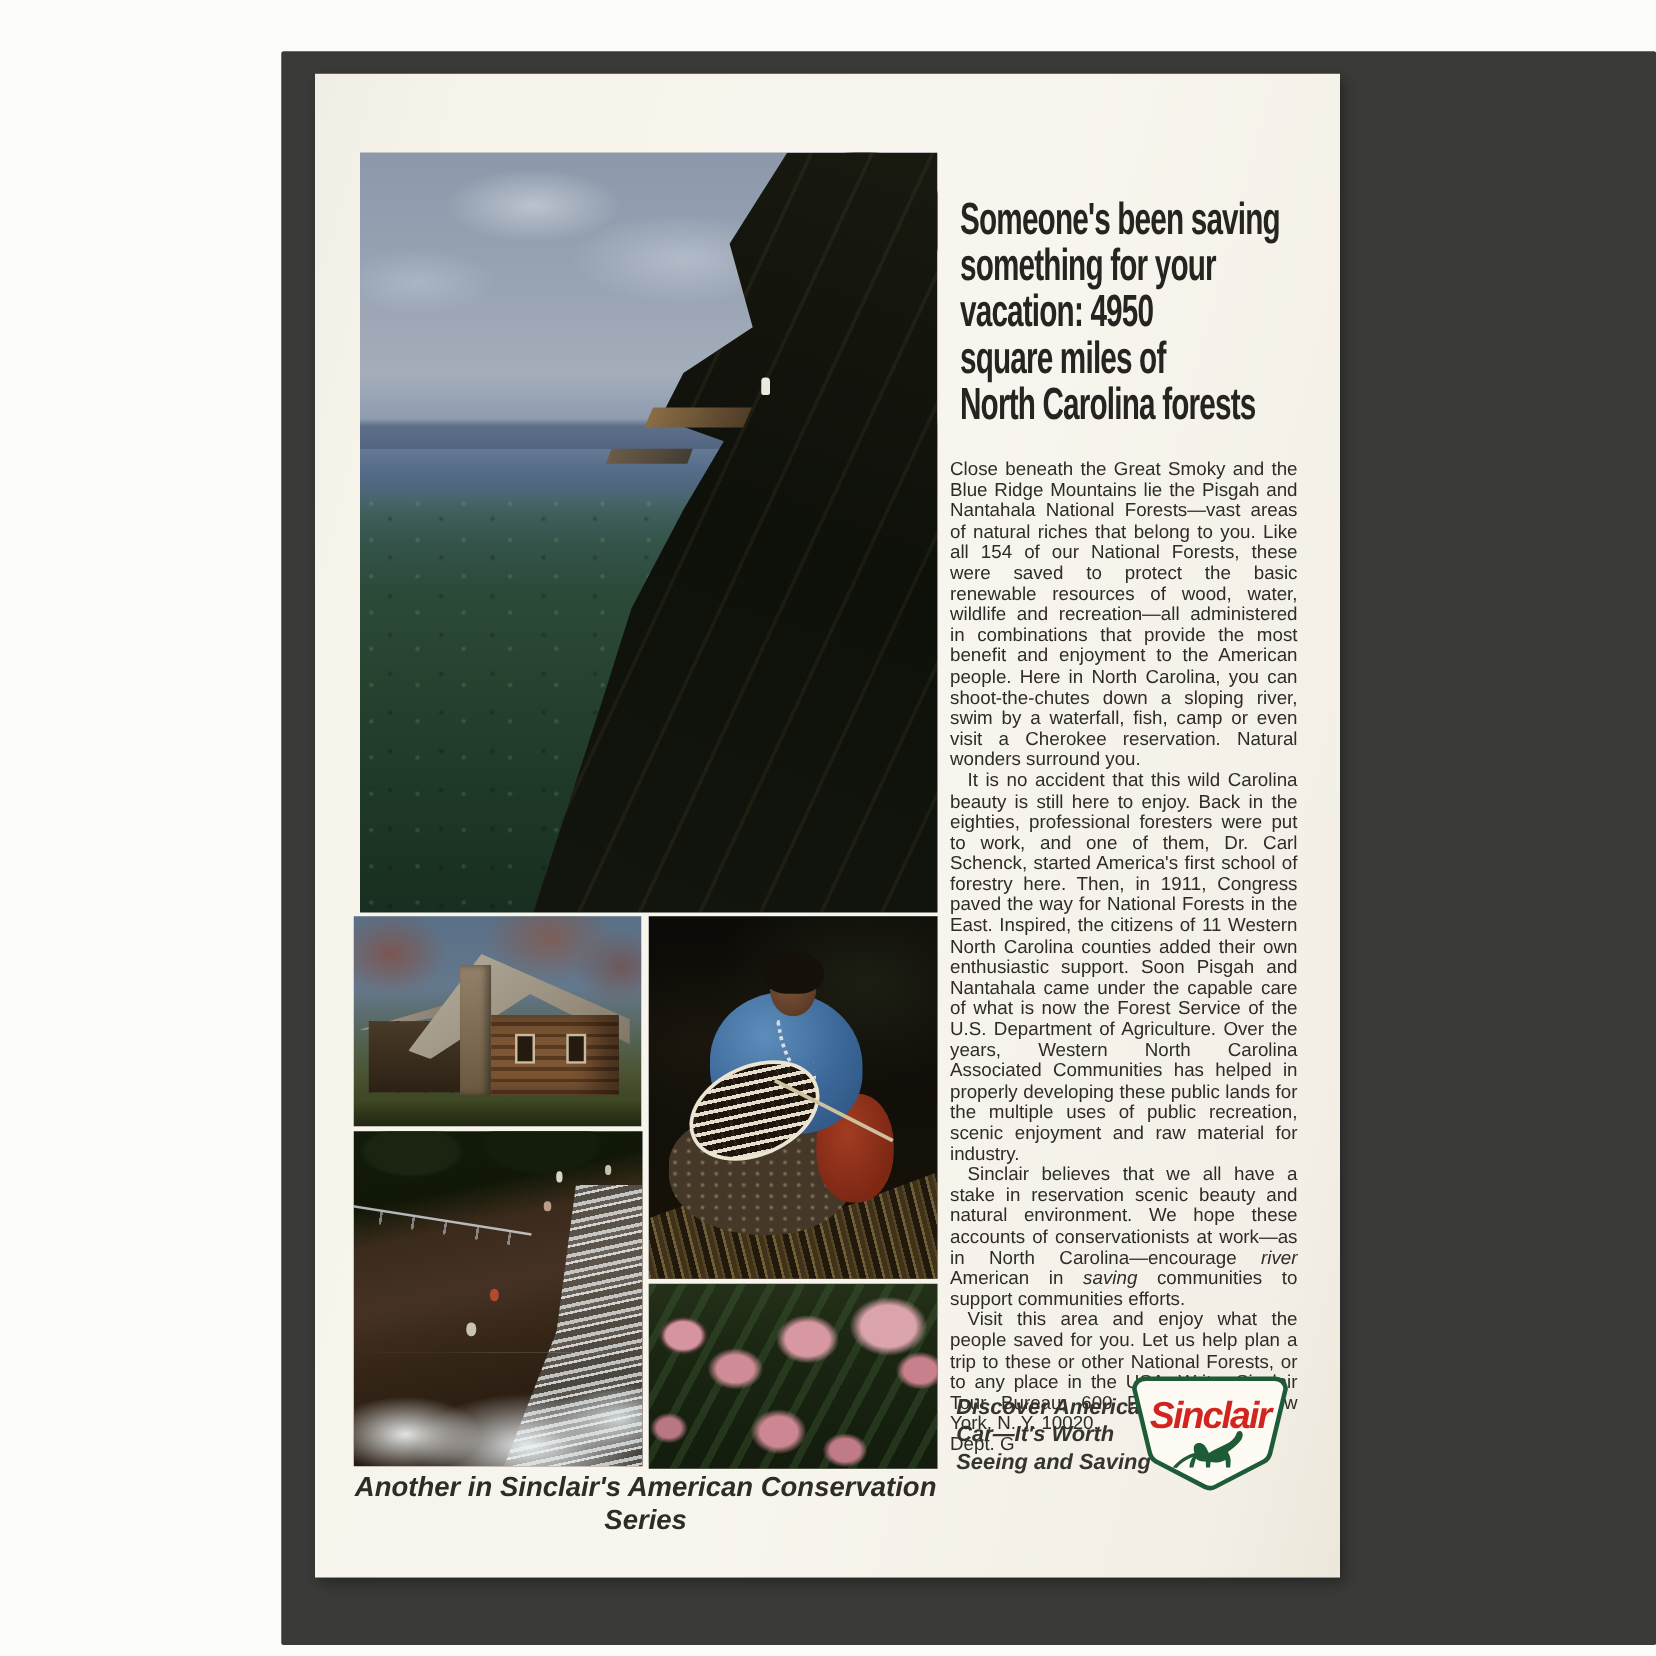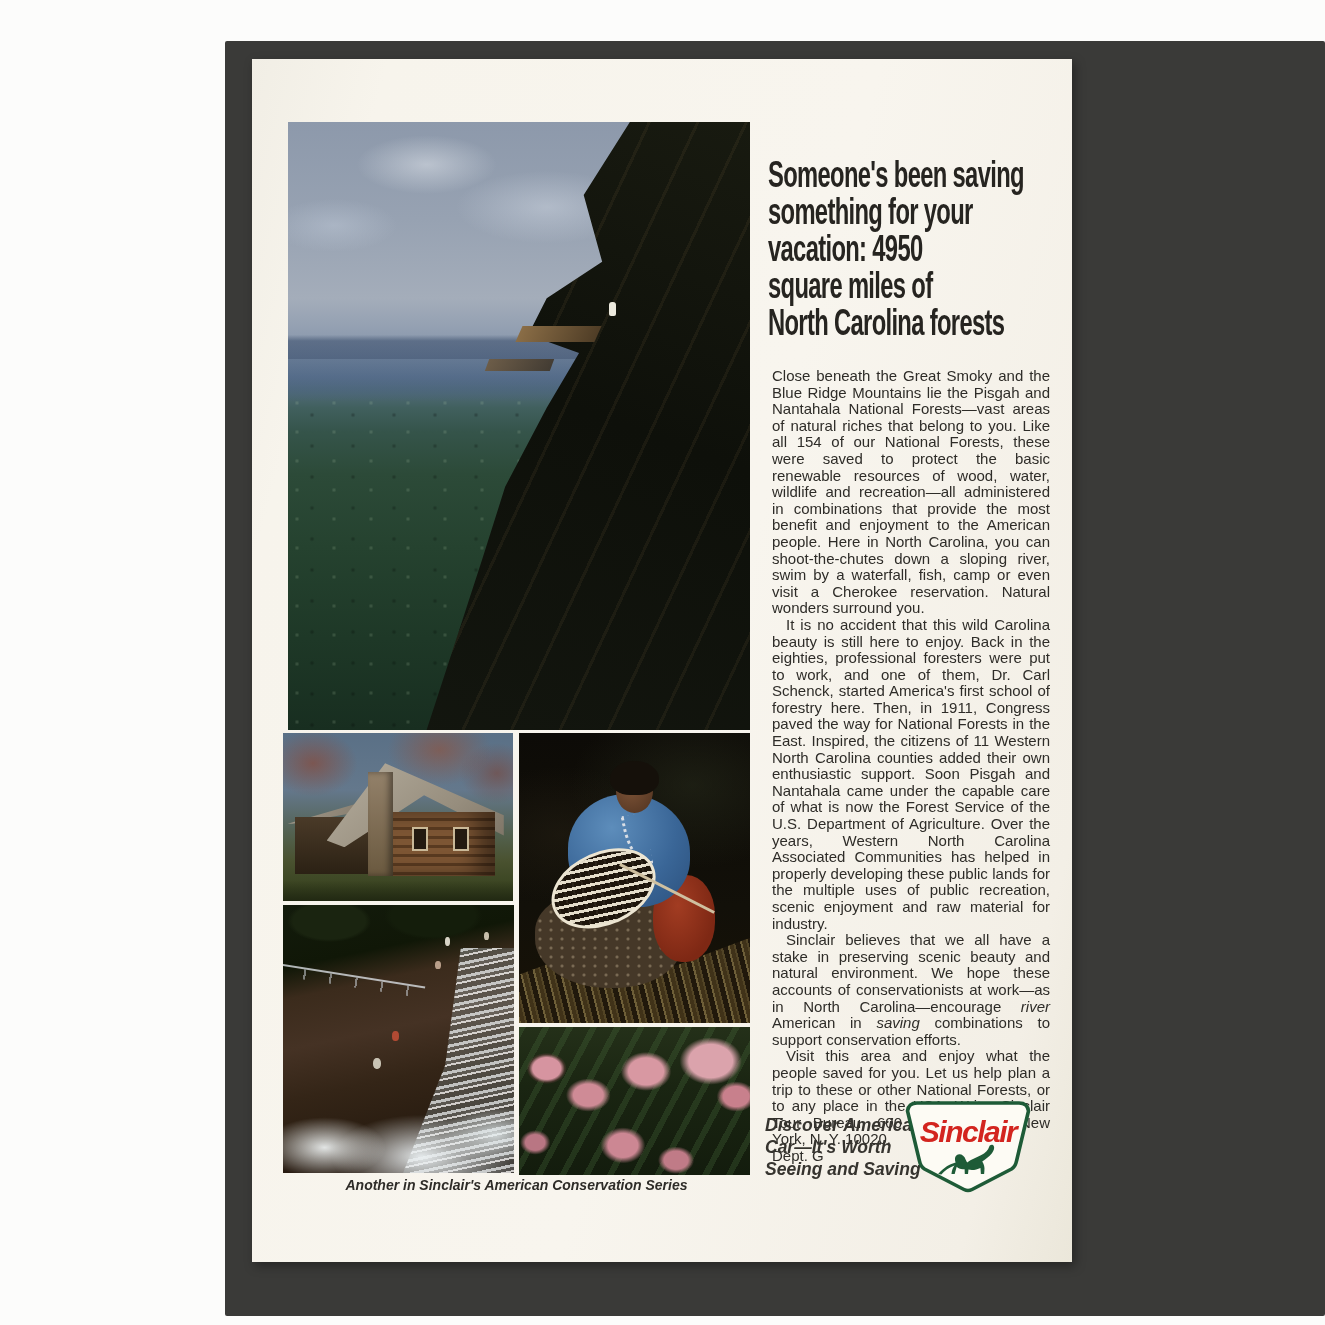--- a/index.html
+++ b/index.html
@@ -124,29 +124,29 @@
       radial-gradient(31px 25px at 45% 80%, #cc8793 48%, transparent 72%),
       radial-gradient(25px 19px at 68% 90%, #c07b87 48%, transparent 72%),
       radial-gradient(21px 17px at 7% 78%, #b97683 46%, transparent 72%),
       repeating-linear-gradient(118deg, rgba(74,112,62,.28) 0 6px, transparent 6px 21px),
       linear-gradient(180deg,#243019 0%,#1a2512 40%,#131c0d 100%);}
 
   
   .headline{position:absolute;left:516px;top:97px;width:470px;
     font-weight:700;font-size:36px;line-height:37px;letter-spacing:-1px;color:#262420;
     white-space:pre-line;transform:scaleX(.66);transform-origin:left top;}
-  .bodycol{position:absolute;left:520px;top:309px;width:278px;
+  .bodycol{position:absolute;left:508px;top:309px;width:278px;
     font-size:15px;line-height:16.6px;color:#2e2c28;text-align:justify;}
   .bodycol p{margin:0;}
   .bodycol p.indent{text-indent:14px;}
   .dept{display:block;text-indent:0;}
   .tagline{position:absolute;left:513px;top:1055px;width:240px;
     font-style:italic;font-weight:700;font-size:17.5px;line-height:22px;color:#36342f;white-space:pre-line;}
   .caption{position:absolute;left:31px;top:1118px;width:467px;text-align:center;
-    font-style:italic;font-weight:700;font-size:14px;color:#2e2c28;}
+    font-style:italic;font-weight:700;font-size:22px;color:#2e2c28;}
 
   
   .logo{position:absolute;left:651px;top:1039px;width:130px;height:97px;}
   .logo svg{display:block;width:100%;height:100%;}
   .logo text{font-family:"Liberation Sans",sans-serif;}
 </style>
 </head>
 <body>
 
 <div id="canvas">
@@ -203,21 +203,21 @@
 
     <div class="headline">Someone's been saving
 something for your
 vacation: 4950
 square miles of
 North Carolina forests</div>
 
     <div class="bodycol">
       <p>Close beneath the Great Smoky and the Blue Ridge Mountains lie the Pisgah and Nantahala National Forests—vast areas of natural riches that belong to you. Like all 154 of our National Forests, these were saved to protect the basic renewable resources of wood, water, wildlife and recreation—all administered in combinations that provide the most benefit and enjoyment to the American people. Here in North Carolina, you can shoot-the-chutes down a sloping river, swim by a waterfall, fish, camp or even visit a Cherokee reservation. Natural wonders surround you.</p>
       <p class="indent">It is no accident that this wild Carolina beauty is still here to enjoy. Back in the eighties, professional foresters were put to work, and one of them, Dr. Carl Schenck, started America's first school of forestry here. Then, in 1911, Congress paved the way for National Forests in the East. Inspired, the citizens of 11 Western North Carolina counties added their own enthusiastic support. Soon Pisgah and Nantahala came under the capable care of what is now the Forest Service of the U.S. Department of Agriculture. Over the years, Western North Carolina Associated Communities has helped in properly developing these public lands for the multiple uses of public recreation, scenic enjoyment and raw material for industry.</p>
-      <p class="indent"><span>Sinclair believes that we all have a stake in preserving scenic beauty and natural environment. We hope these accounts of conservationists at work—as in North Carolina—encourage </span><em>river</em><span> American in </span><em>saving</em><span> combinations to support conservation efforts.</span></p>
+      <p class="indent"><span>Sinclair believes that we all have a stake in reservation scenic beauty and natural environment. We hope these accounts of conservationists at work—as in North Carolina—encourage </span><em>river</em><span> American in </span><em>saving</em><span> communities to support communities efforts.</span></p>
       <p class="indent"><span>Visit this area and enjoy what the people saved for you. Let us help plan a trip to these or other National Forests, or to any place in the USA. Write: Sinclair Tour Bureau, 600 Fifth Avenue, New York, N. Y. 10020.</span><span class="dept">Dept. G</span></p>
     </div>
 
     <div class="tagline">Discover America by
 Car—It's Worth
 Seeing and Saving</div>
 
     <div class="logo">
       <svg viewBox="0 0 130 97">
         <path d="M14,5 H116 Q124.5,5 125.5,13 L113.5,63 Q112.5,68.5 108.5,71 L69,91.5 Q65,93.5 61,91.5 L21.5,71 Q17.5,68.5 16.5,63 L4.5,13 Q5.5,5 14,5 Z" fill="#fdfbf4" stroke="#1e5b37" stroke-width="3.6"></path>

